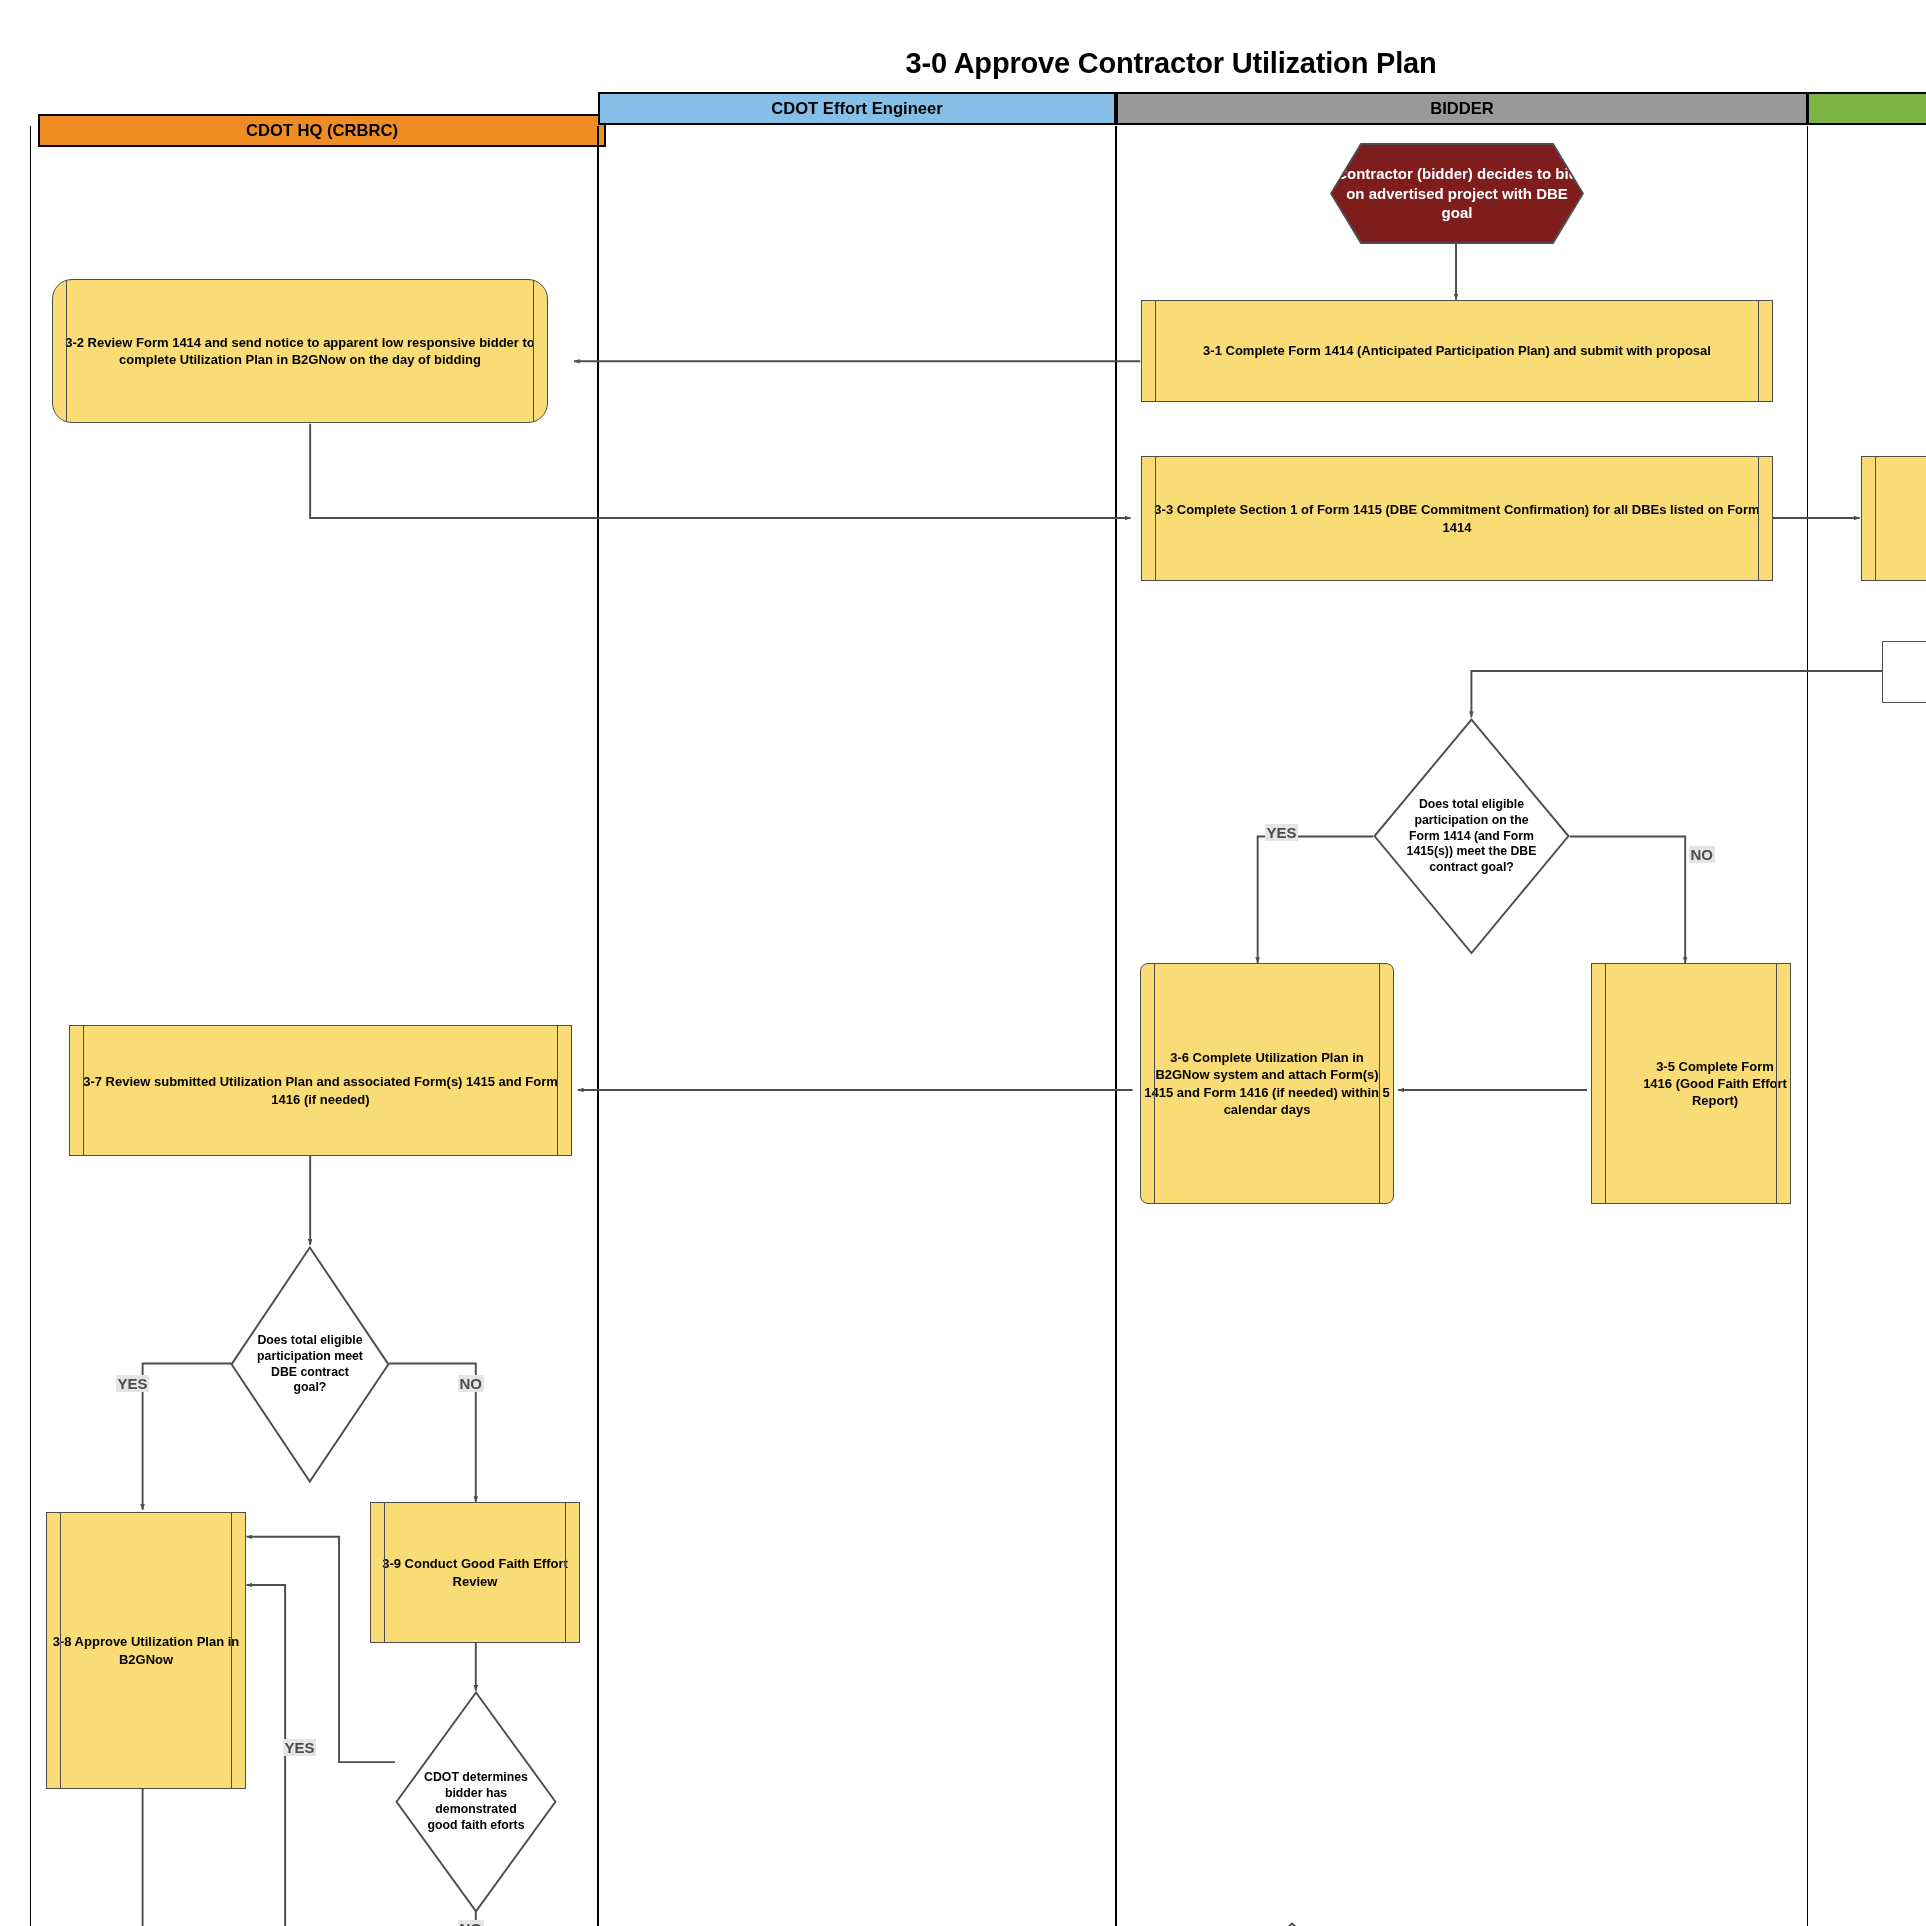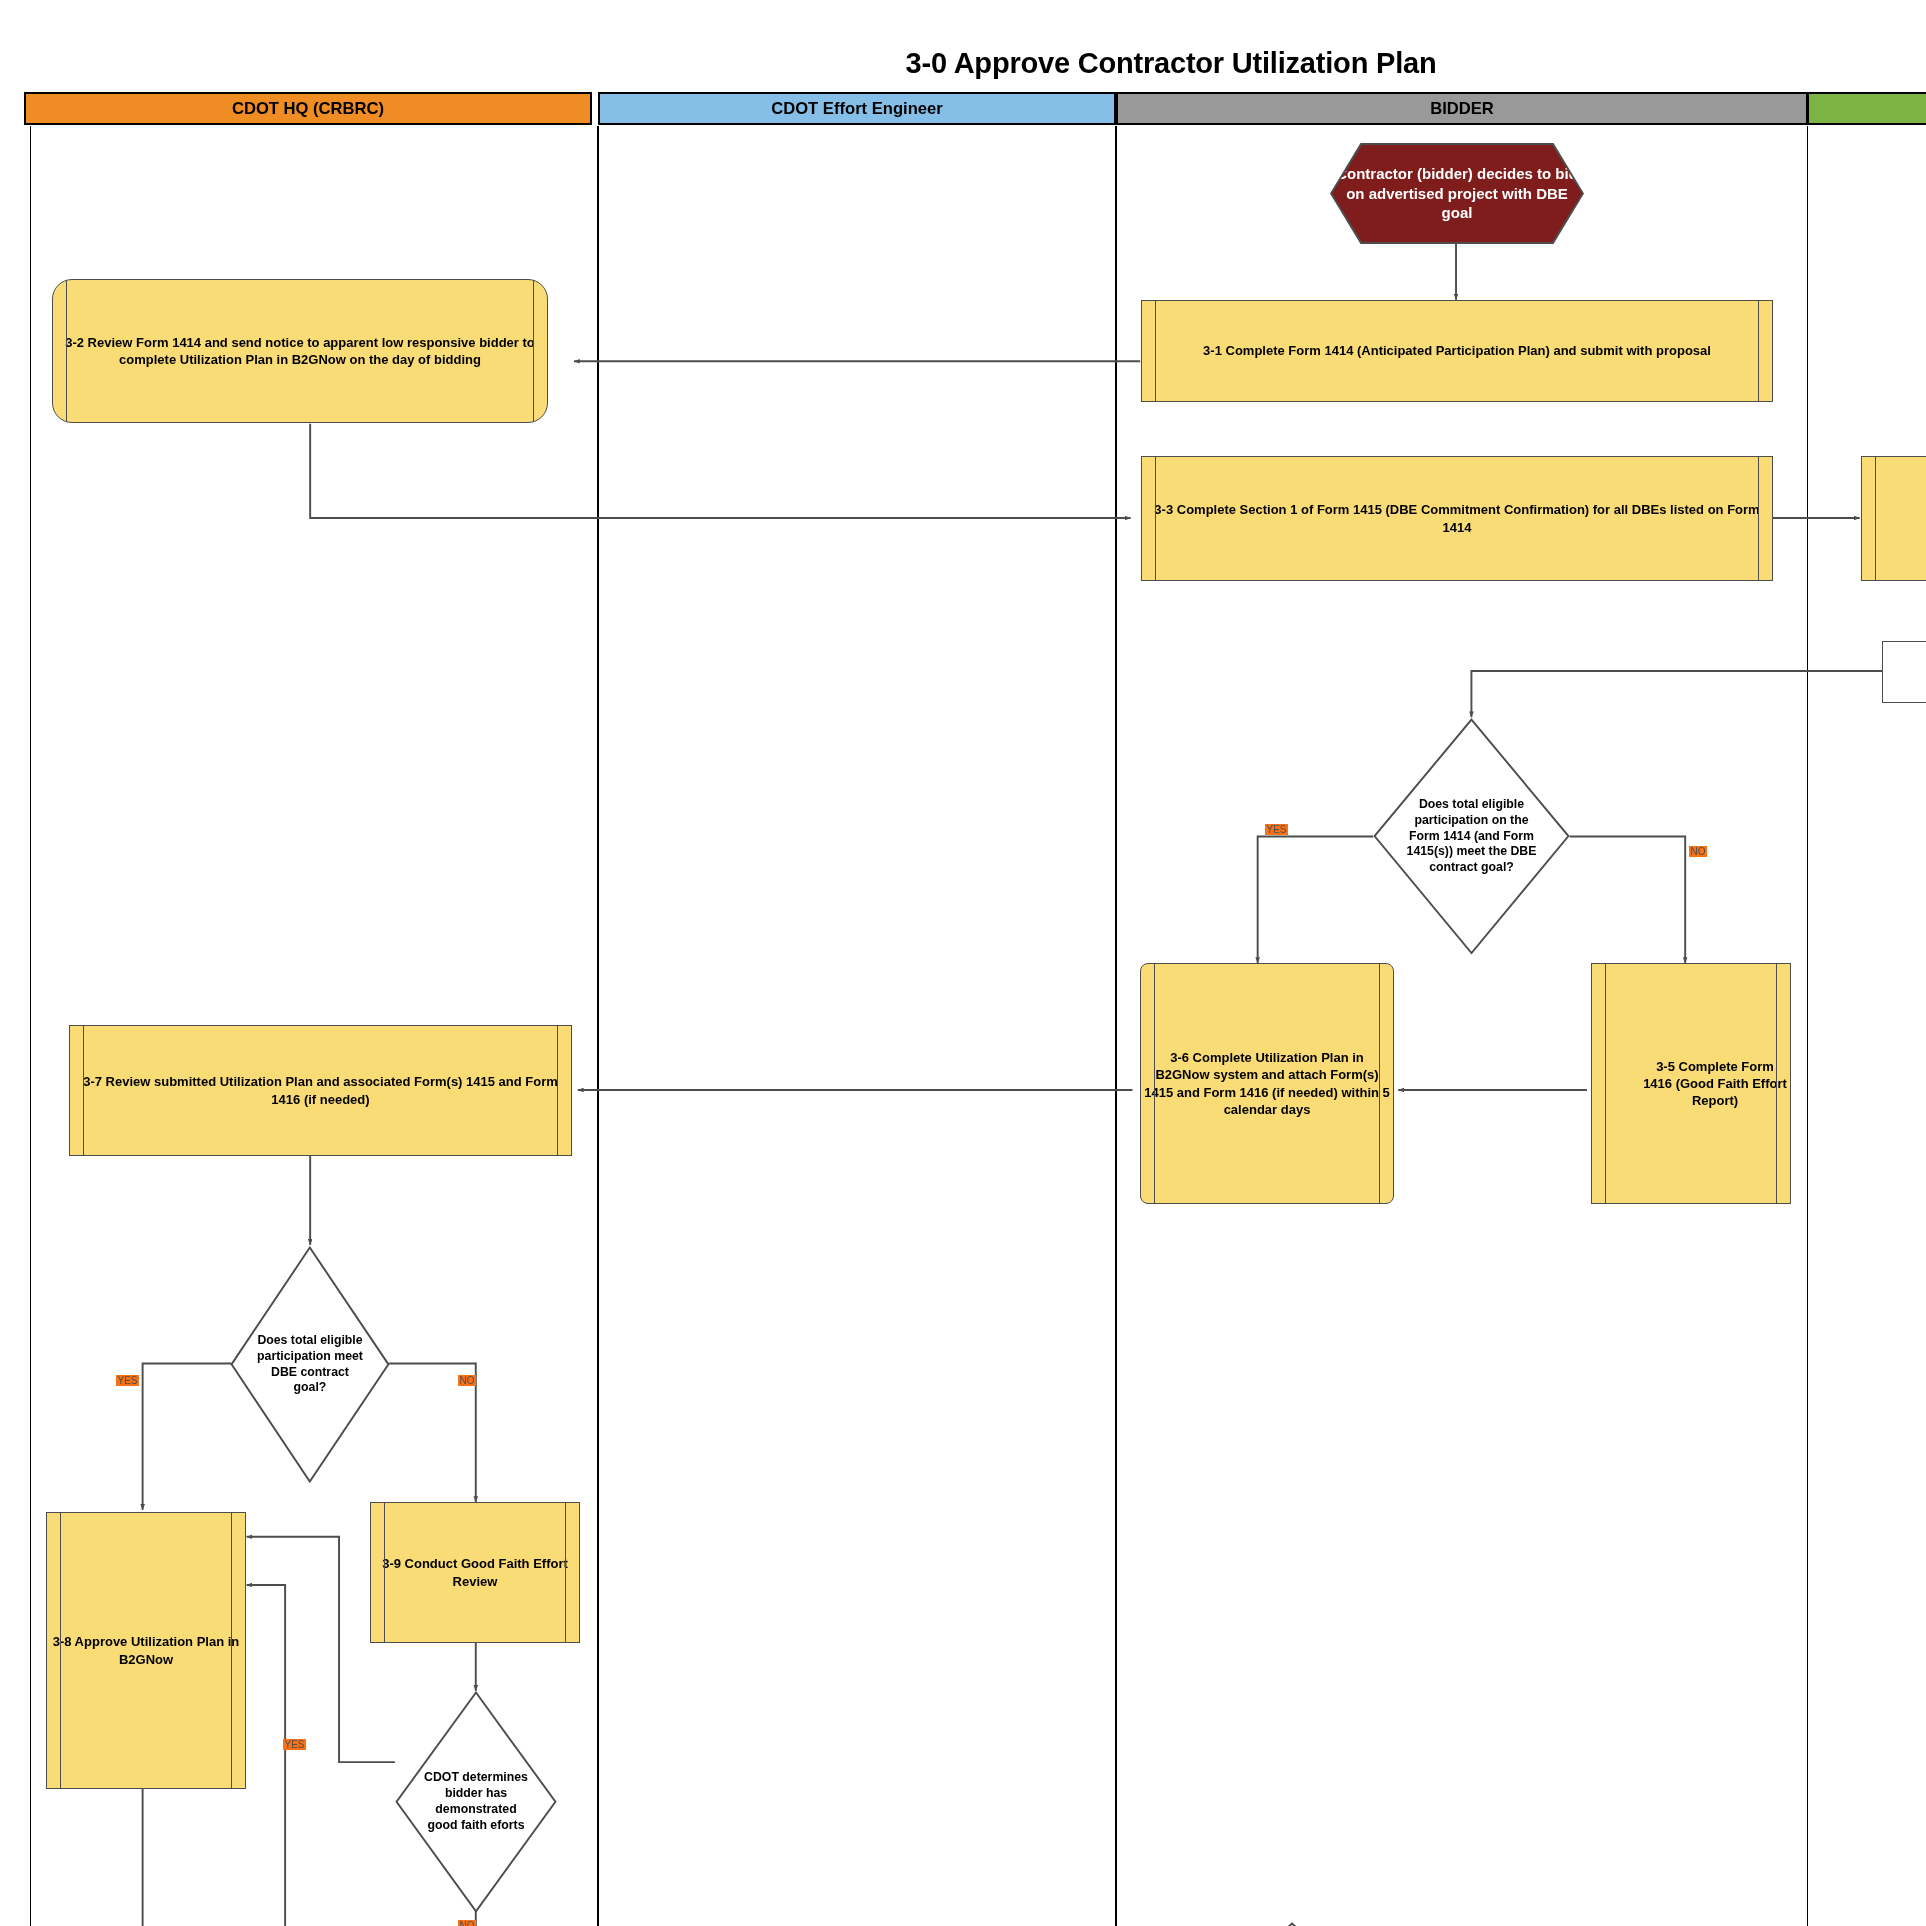--- a/index.html
+++ b/index.html
@@ -61,32 +61,32 @@
   }
   .chevron-border{
     position:absolute;background:#4d4d4d;
     clip-path:polygon(12% 0,88% 0,100% 50%,88% 100%,12% 100%,0 50%);
   }
 
   
   #wires{position:absolute;left:0;top:0;width:2342px;height:2814px;pointer-events:none;}
 
   .edge-label{
-    position:absolute;font-size:10px;color:#4d4d4d;font-weight:normal;
-    background:#f97316;padding:0 1.5px;white-space:nowrap;
+    position:absolute;font-size:15px;color:#4d4d4d;font-weight:bold;
+    background:#e5e5e5;padding:0 1.5px;white-space:nowrap;
   }
 </style>
 </head>
 <body>
 
 <div id="page">
 
   <div id="title">3-0 Approve Contractor Utilization Plan</div>
 
-  <div class="lane-head" style="left:24px;   width:568px; background:#ef8c23;">
+  <div class="lane-head" style="left:38px;   width:568px; background:#ef8c23;margin-top:22px;">
       <span>CDOT HQ (CRBRC)</span>
     </div>
   <div class="lane-head" style="left:598px; width:518px; background:#85bfe8;">
       <span>CDOT Effort Engineer</span>
     </div>
   <div class="lane-head" style="left:1116px; width:692px; background:#999999;">
       <span>BIDDER</span>
     </div>
   <div class="lane-head" style="left:1807px; width:505px; background:#7cb342;"></div>
 

